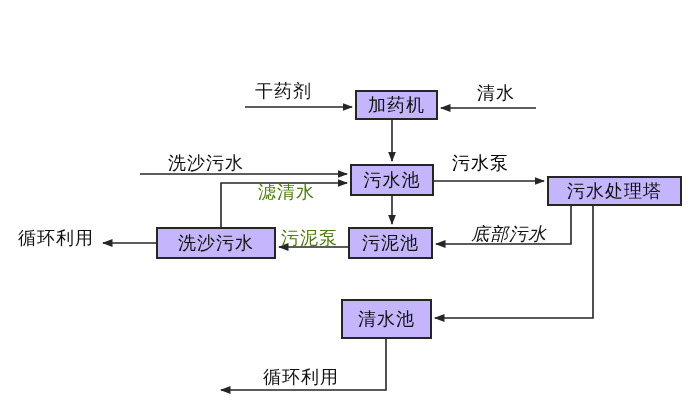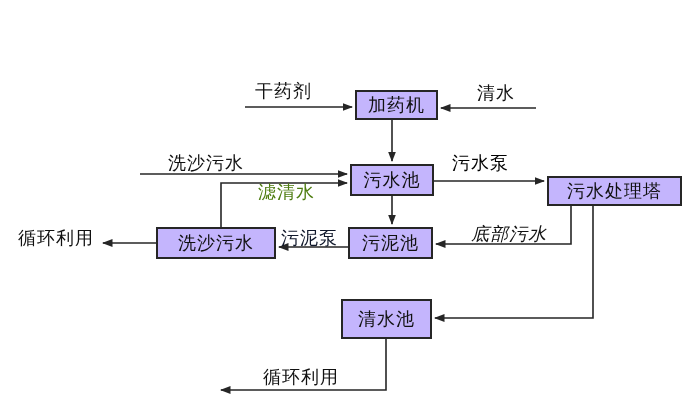--- a/index.html
+++ b/index.html
@@ -81,18 +81,18 @@
       <div class="node" style="left: 348px; top: 227px; width: 85px; height: 32px; border-color: rgb(38, 38, 38); color: rgb(17, 17, 17);">污泥池</div>
       <div class="node" style="left: 156px; top: 227px; width: 120px; height: 32px; border-color: rgb(38, 38, 38); color: rgb(17, 17, 17);">洗沙污水</div>
       <div class="node" style="left: 341px; top: 299px; width: 91px; height: 40px; border-color: rgb(38, 38, 38); color: rgb(17, 17, 17);">清水池</div>
     </div>
   <div id="label-group">
       <div class="flow-label" style="left: 255px; top: 79px; color: rgb(17, 17, 17);">干药剂</div>
       <div class="flow-label" style="left: 477px; top: 81px; color: rgb(17, 17, 17); text-align: right;">清水</div>
       <div class="flow-label" style="left: 168px; top: 151px; color: rgb(17, 17, 17);">洗沙污水</div>
       <div class="flow-label" style="left: 452px; top: 151px; color: #000000;">污水泵</div>
       <div class="flow-label" style="left: 258px; top: 180px; color: #4d7c0f;">滤清水</div>
-      <div class="flow-label" style="left: 281px; top: 226px; color: #0f172a;">污泥泵</div>
+      <div class="flow-label" style="left: 281px; top: 226px; color: #4d7c0f;">污泥泵</div>
       <div class="flow-label" style="left: 471px; top: 222px; color: rgb(17, 17, 17); font-style: italic;">底部污水</div>
       <div class="flow-label" style="left: 18px; top: 226px; color: rgb(17, 17, 17);">循环利用</div>
       <div class="flow-label" style="left: 263px; top: 365px; color: rgb(17, 17, 17);">循环利用</div>
     </div>
 </div>
 
 </body></html>

